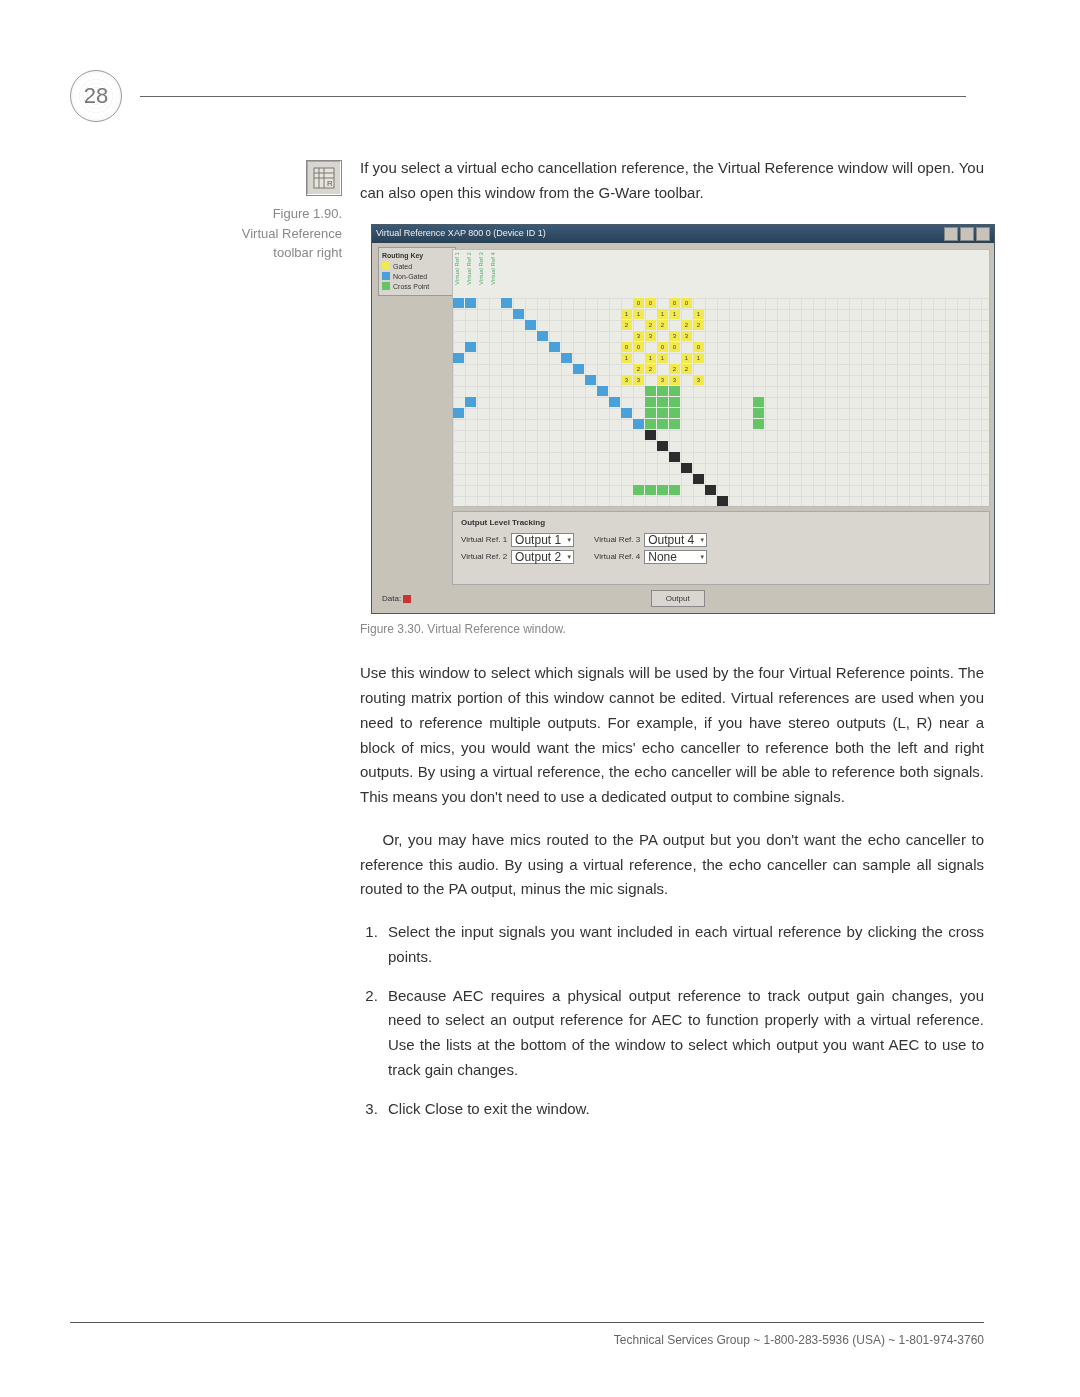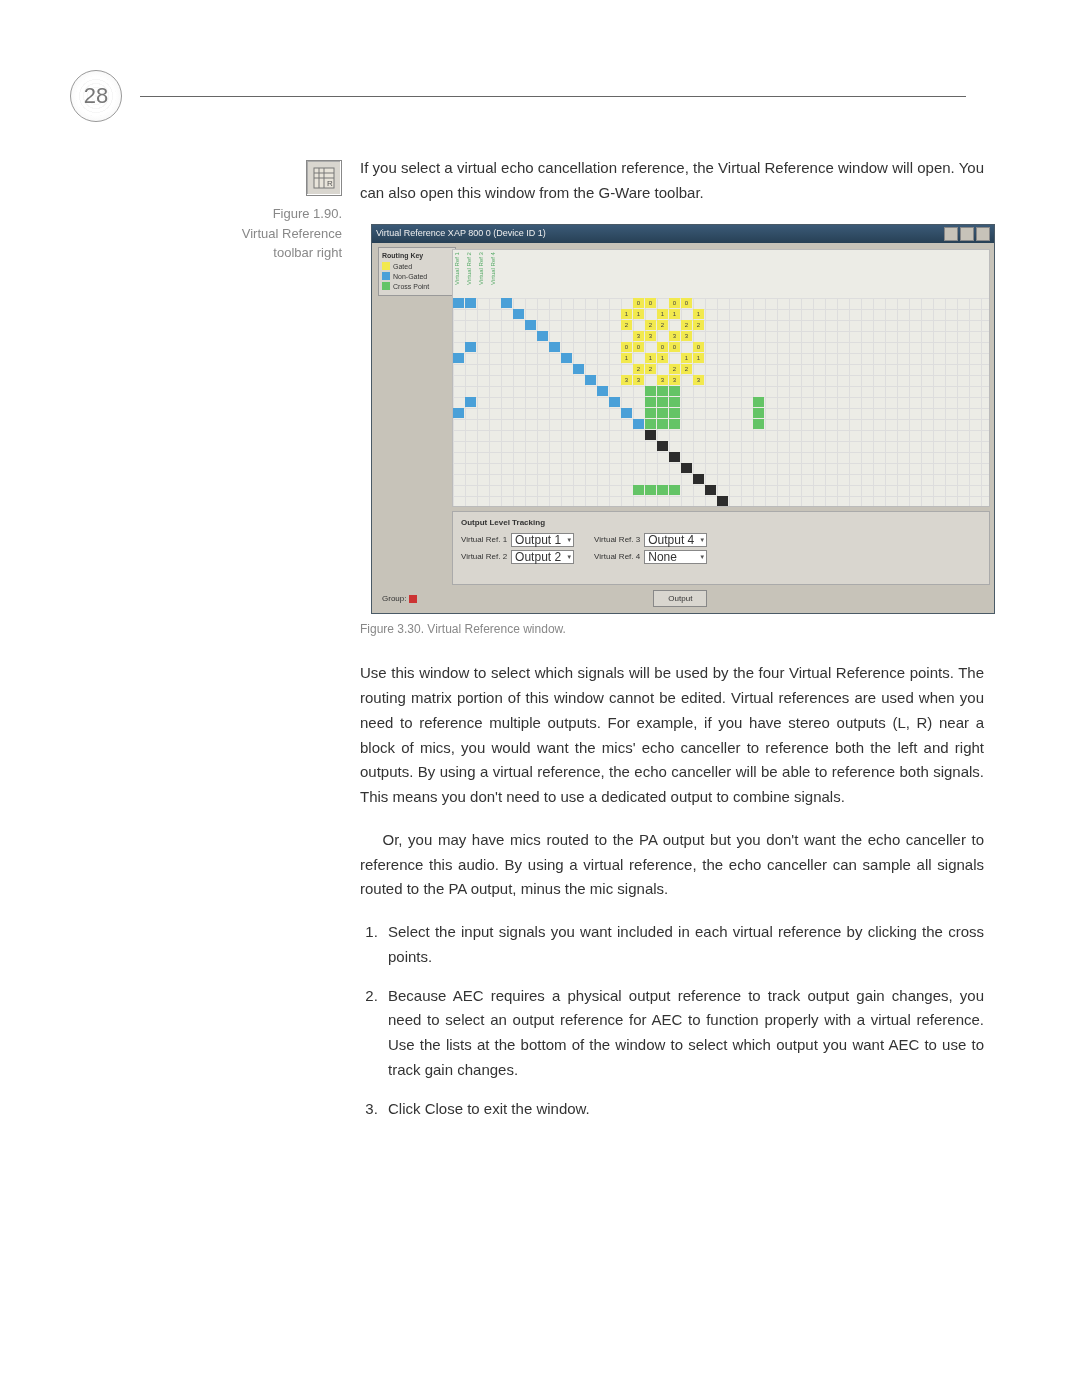--- a/index.html
+++ b/index.html
@@ -259,33 +259,34 @@
                   <span class="sel">Output 2</span>
                 </div>
               <div class="trk-item">
                   <span>Virtual Ref. 4</span>
                   <span class="sel">None</span>
                 </div>
             </div>
           </div>
 
           <div class="bottom-bar">
-            <span><span>Group:</span> <span style="display:inline-block;width:8px;height:8px;background:#c33;vertical-align:middle;"></span></span>
+            <span><span>Data:</span> <span style="display:inline-block;width:8px;height:8px;background:#c33;vertical-align:middle;"></span></span>
             <span class="close-btn">Output</span>
             <span style="width:40px"></span>
           </div>
         </div>
       </div>
 
       <div class="fig-cap">Figure 3.30. Virtual Reference window.</div>
 
       <p>Use this window to select which signals will be used by the four Virtual Reference points. The routing matrix portion of this window cannot be edited. Virtual references are used when you need to reference multiple outputs. For example, if you have stereo outputs (L, R) near a block of mics, you would want the mics' echo canceller to reference both the left and right outputs. By using a virtual reference, the echo canceller will be able to reference both signals. This means you don't need to use a dedicated output to combine signals.</p>
       <p style="text-indent:1.5em;">Or, you may have mics routed to the PA output but you don't want the echo canceller to reference this audio. By using a virtual reference, the echo canceller can sample all signals routed to the PA output, minus the mic signals.</p>
 
       <ol class="steps">
         <li>Select the input signals you want included in each virtual reference by clicking the cross points.</li>
         <li>Because AEC requires a physical output reference to track output gain changes, you need to select an output reference for AEC to function properly with a virtual reference. Use the lists at the bottom of the window to select which output you want AEC to use to track gain changes.</li>
         <li>Click Close to exit the window.</li>
       </ol>
     </div>
   </div>
 
+  <div class="footer">Technical Services Group ~ 1-800-283-5936 (USA) ~ 1-801-974-3760</div>
 </div>
 
 </body></html>

